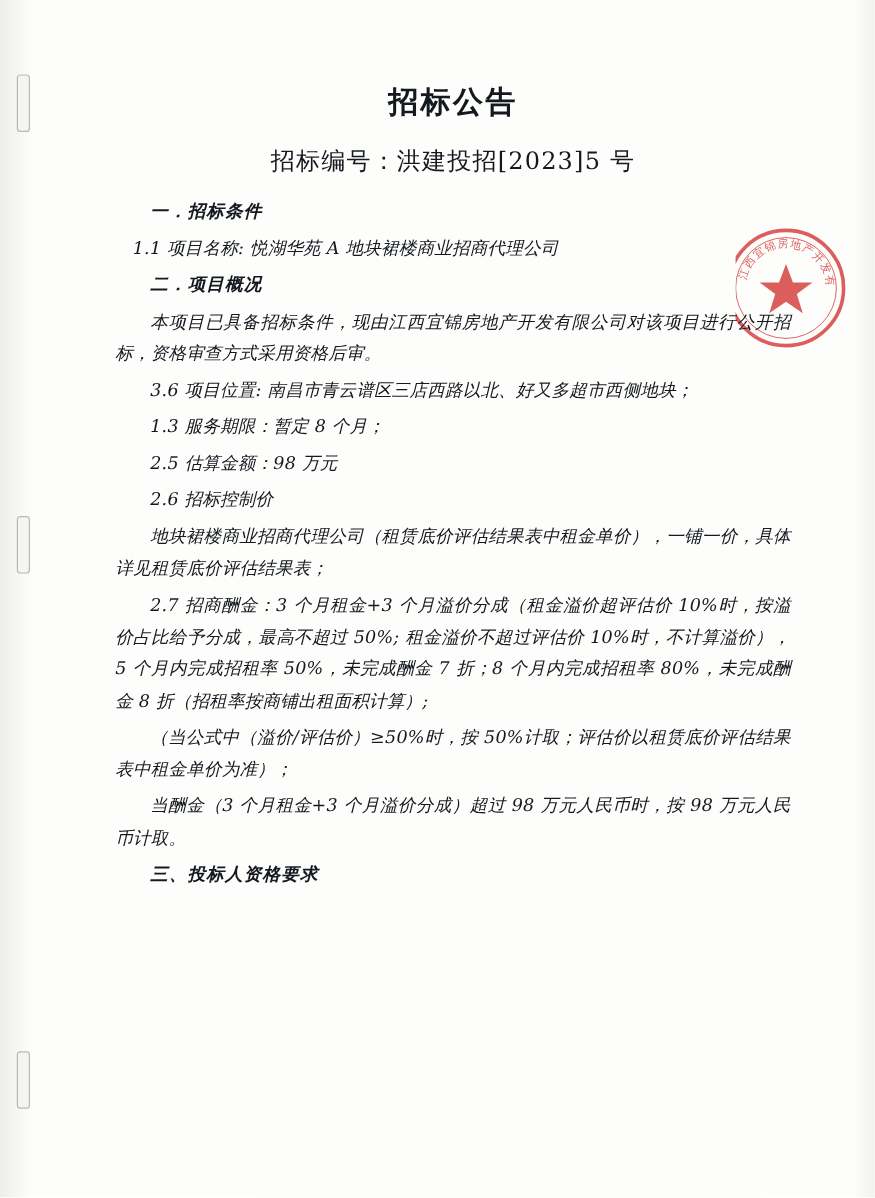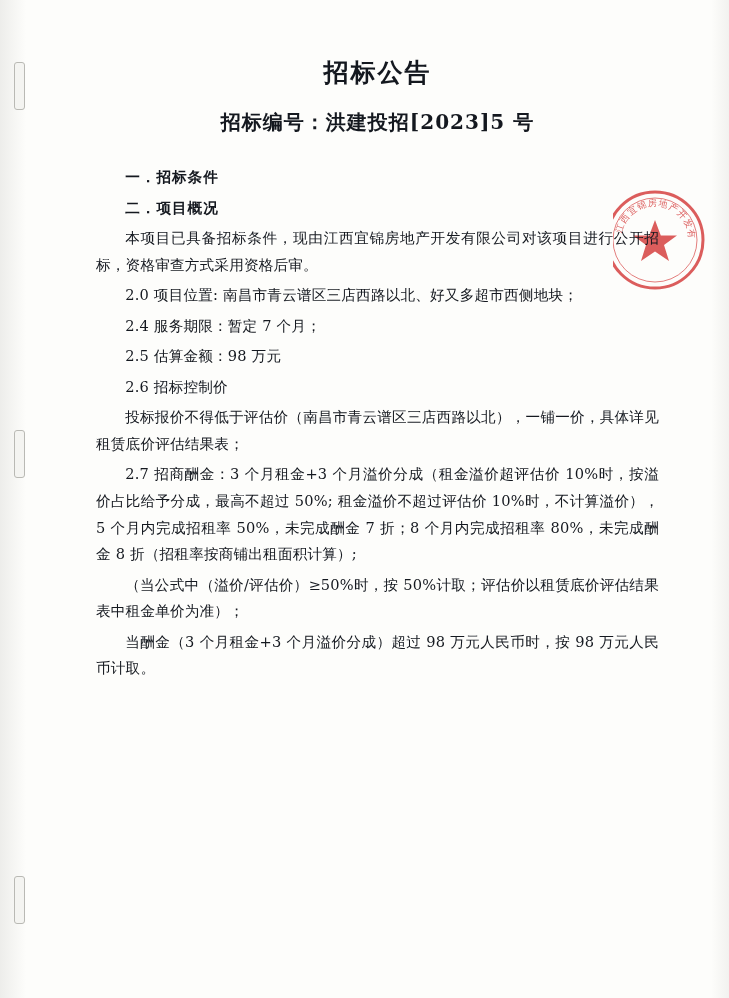--- a/index.html
+++ b/index.html
@@ -49,38 +49,39 @@
   .punch.p3 { top: 876px; }
 
   .content {
     position: absolute;
     left: 96px;
     right: 70px;
     top: 58px;
   }
 
   h1.doc-title {
-    margin: 0;
+    margin: 12px;
     font-size: 25px;
     font-weight: bold;
     text-align: center;
     letter-spacing: 2px;
     line-height: 1.2;
   }
   h2.doc-subtitle {
     margin: 22px 0 0 0;
     font-size: 20px;
-    font-weight: bold;
+    font-weight: normal;
     text-align: center;
     letter-spacing: 1px;
     line-height: 1.2;
   }
 
   .body-block {
-    margin-top: 30px;
+    margin-top: 18px;
+    font-style: italic;
   }
 
   p.para {
     margin: 0 0 4px 0;
     font-size: 14.6px;
     line-height: 1.82;
     text-align: justify;
     text-justify: inter-ideograph;
     letter-spacing: 0.2px;
   }
@@ -132,28 +133,30 @@
       </g>
     </svg>
   </div>
 
   <div class="content">
     <h1 class="doc-title">招标公告</h1>
     <h2 class="doc-subtitle">招标编号：洪建投招[2023]5 号</h2>
 
     <div class="body-block">
       <p class="para section-head">一．招标条件</p>
+      <p class="para indent1">1.1 项目名称: 悦湖华苑 A 地块裙楼商业招商代理公司</p>
       <p class="para section-head">二．项目概况</p>
 
       <p class="para indent2">本项目已具备招标条件，现由江西宜锦房地产开发有限公司对该项目进行公开招标，资格审查方式采用资格后审。</p>
-      <p class="para indent2">2.0 项目位置: 南昌市青云谱区三店西路以北、好又多超市西侧地块；</p>
-      <p class="para indent2">2.4 服务期限：暂定 7 个月；</p>
+      <p class="para indent2">3.6 项目位置: 南昌市青云谱区三店西路以北、好又多超市西侧地块；</p>
+      <p class="para indent2">1.3 服务期限：暂定 8 个月；</p>
       <p class="para indent2">2.5 估算金额：98 万元</p>
       <p class="para indent2">2.6 招标控制价</p>
-      <p class="para indent2">投标报价不得低于评估价（南昌市青云谱区三店西路以北），一铺一价，具体详见租赁底价评估结果表；</p>
+      <p class="para indent2">地块裙楼商业招商代理公司（租赁底价评估结果表中租金单价），一铺一价，具体详见租赁底价评估结果表；</p>
       <p class="para indent2">2.7 招商酬金：3 个月租金+3 个月溢价分成（租金溢价超评估价 10%时，按溢价占比给予分成，最高不超过 50%; 租金溢价不超过评估价 10%时，不计算溢价），5 个月内完成招租率 50%，未完成酬金 7 折；8 个月内完成招租率 80%，未完成酬金 8 折（招租率按商铺出租面积计算）;</p>
       <p class="para indent2">（当公式中（溢价/评估价）≥50%时，按 50%计取；评估价以租赁底价评估结果表中租金单价为准）；</p>
       <p class="para indent2">当酬金（3 个月租金+3 个月溢价分成）超过 98 万元人民币时，按 98 万元人民币计取。</p>
 
+      <p class="para section-head">三、投标人资格要求</p>
 
     </div>
   </div>
 </div>
 
 </body></html>

